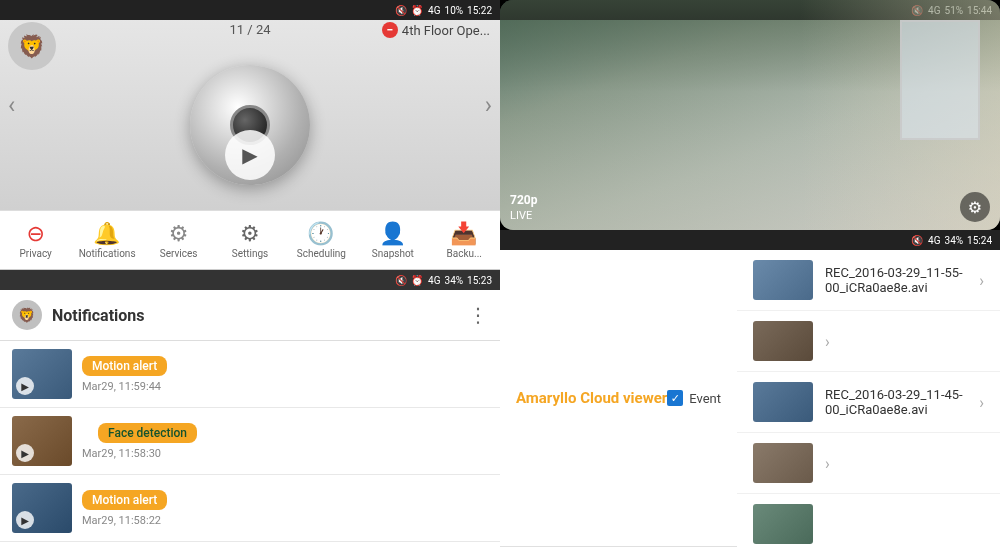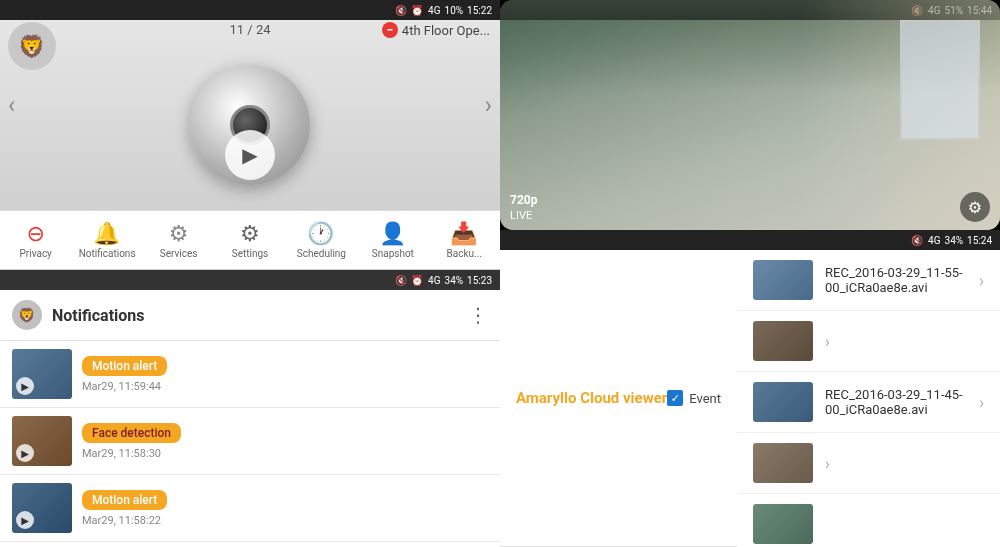--- a/index.html
+++ b/index.html
@@ -292,21 +292,21 @@
     .notif-badge {
       display: inline-block;
       padding: 3px 10px;
       border-radius: 8px;
       font-size: 12px;
       font-weight: 500;
       color: #fff;
     }
 
     .badge-motion { background: #f5a623; color: #fff; }
-    .badge-face { background: #f5a623; color: #7f1d1d; }
+    .badge-face { background: #f5a623; color: #14532d; margin-left: 16px; }
 
     .notif-time {
       font-size: 11px;
       color: #888;
     }
 
     
     .right-panel {
       width: 500px;
       height: 547px;

